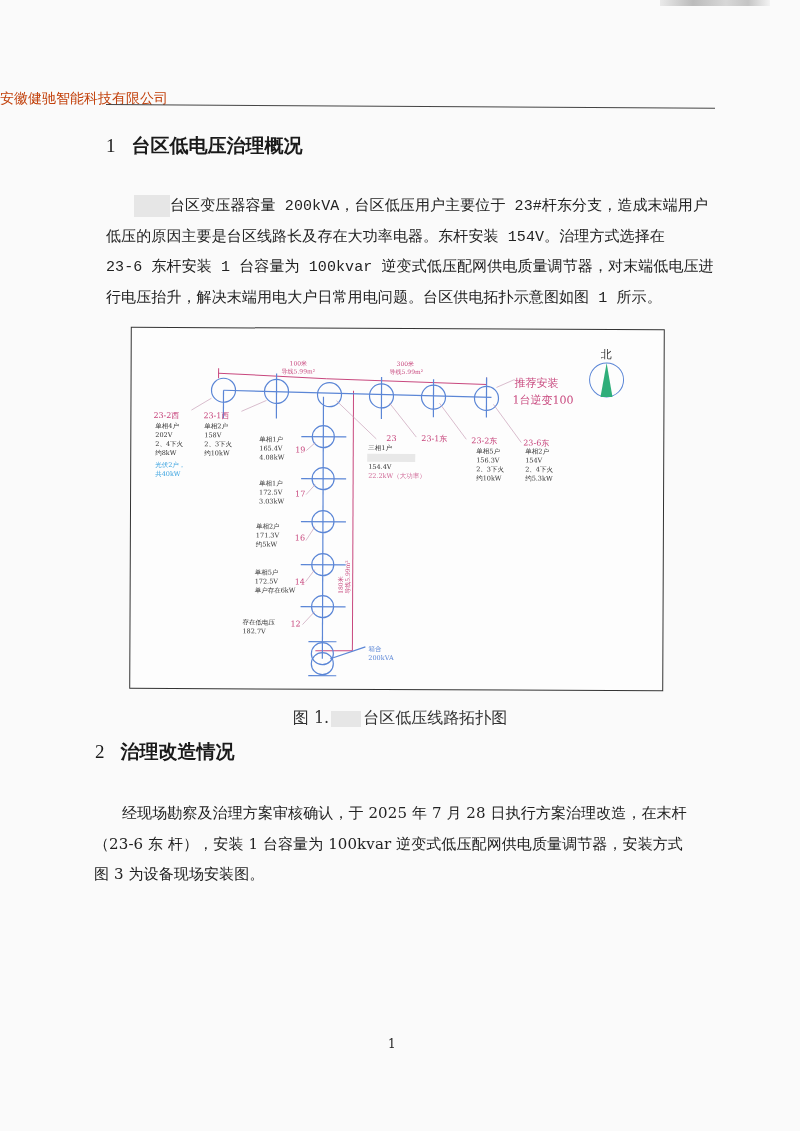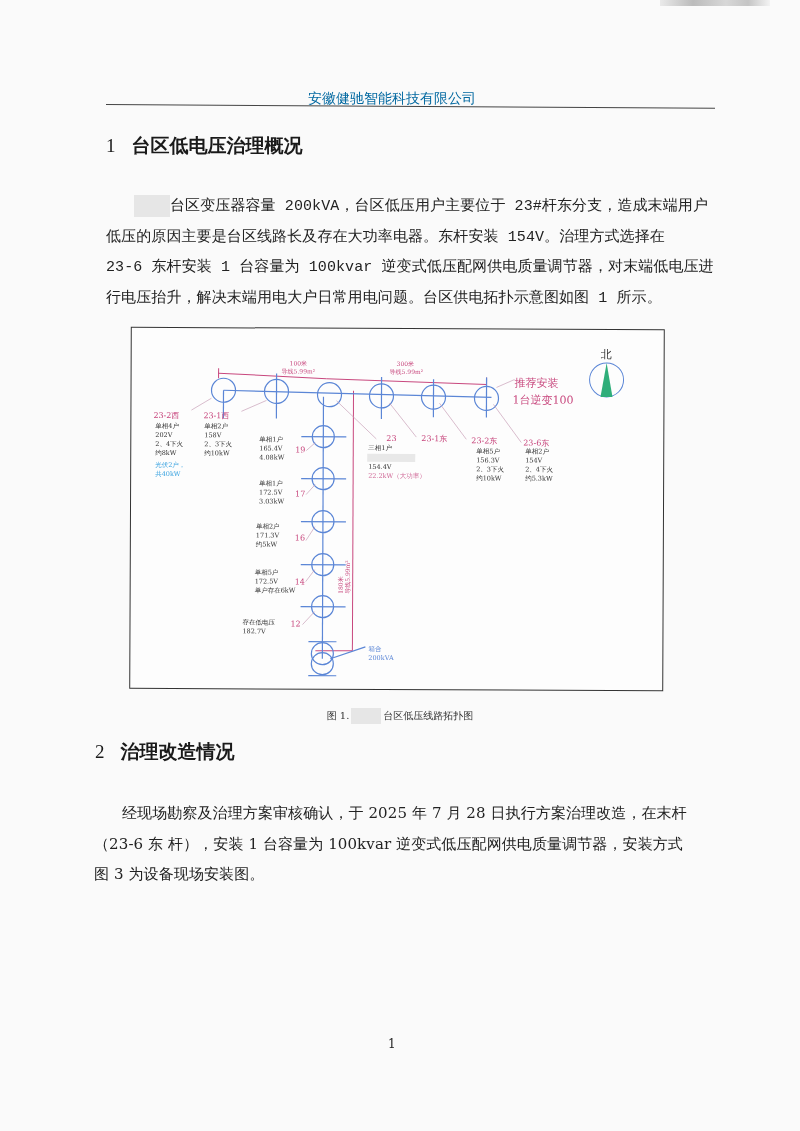--- a/index.html
+++ b/index.html
@@ -1,32 +1,32 @@
 <!DOCTYPE html>
 <html><head>
 <meta charset="utf-8">
 <style>
   html, body { margin:0; padding:0; }
   body { width:800px; height:1131px; background:#fafafa; position:relative; overflow:hidden;
          font-family:"DejaVu Serif","Liberation Serif",serif; color:#222; }
   .scan-top { position:absolute; top:0; left:660px; width:110px; height:6px;
               background:linear-gradient(90deg,#ddd,#888 30%,#bbb 60%,#999 80%,#eee); opacity:.55; }
-  .header { position:absolute; top:90px; left:0; width:784px; text-align:center; font-size:14px; color:#0369a1; }
+  .header { position:absolute; top:90px; left:0; width:784px; font-size:14px; color:#c2410c; }
   .header-line { position:absolute; top:104px; left:106px; width:609px; height:1px; background:#444;
                  transform:rotate(0.35deg); transform-origin:left; }
   .h1 { position:absolute; left:106px; font-family:"DejaVu Sans","Liberation Sans",sans-serif;
         font-size:19px; font-weight:bold; color:#1a1a1a; }
   .h1 .num { font-family:"Liberation Serif",serif; font-weight:normal; margin-right:16px; }
   .para { position:absolute; left:106px; width:612px; font-size:15px; line-height:30.5px; color:#222;
           letter-spacing:0.1px; }
   .para p { margin:0; white-space:nowrap; }
   .redact { display:inline-block; background:#e6e6e6; vertical-align:middle; }
   .figure { position:absolute; left:130px; top:328px; width:532px; height:360px; border:1.5px solid #333;
             background:#fdfdfd; transform:rotate(0.25deg); }
-  .caption { position:absolute; top:708px; left:0; width:800px; text-align:center; font-size:10px; color:#333; }
+  .caption { position:absolute; top:708px; left:0; width:800px; text-align:center; font-size:16px; color:#333; }
   .pageno { position:absolute; top:1037px; left:388px; font-size:12px; color:#222; }
   svg text { font-family:"DejaVu Serif","Liberation Serif",serif; }
 </style>
 </head>
 <body>
 
 <div class="scan-top"></div>
 
 <div class="header">安徽健驰智能科技有限公司</div>
 <div class="header-line"></div>

